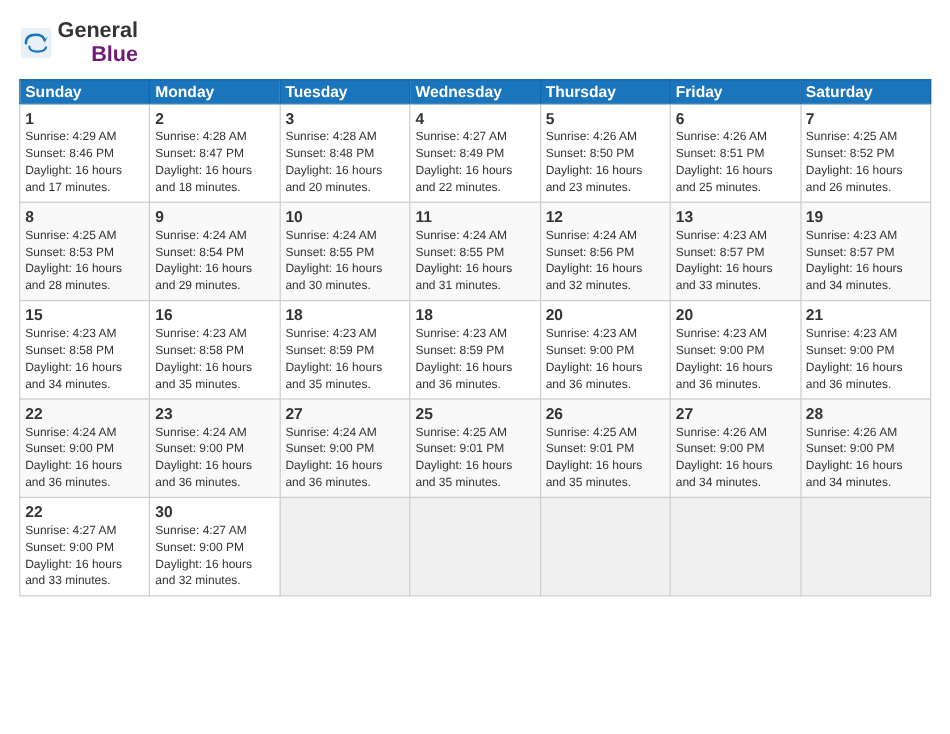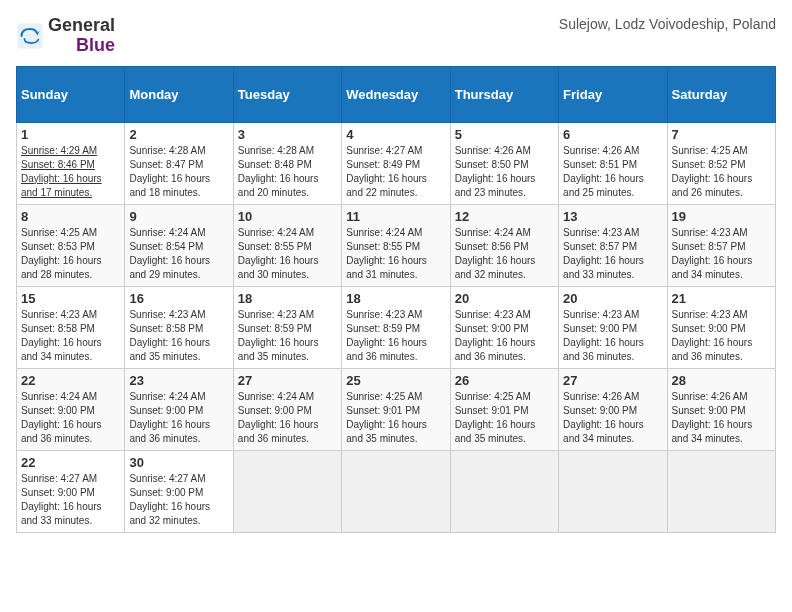--- a/index.html
+++ b/index.html
@@ -48,21 +48,21 @@
       color: #555;
     }
     .calendar {
       width: 100%;
       border-collapse: collapse;
       font-size: 11px;
     }
     .calendar thead th {
       background-color: #1a75bc;
       color: #fff;
-      padding: 20px 4px;
+      padding: 2px 4px;
       text-align: left;
       font-size: 13px;
       font-weight: bold;
       border: 1px solid #1565a8;
     }
     .calendar tbody td {
       vertical-align: top;
       border: 1px solid #ccc;
       padding: 4px;
       width: calc(100% / 7);
@@ -98,41 +98,40 @@
       <path d="M8 20 Q8 10 20 10 Q28 10 30 16" stroke="#1a75bc" stroke-width="3" fill="none" stroke-linecap="round"></path>
       <path d="M30 16 L34 12 L30 20 Z" fill="#1a75bc"></path>
       <path d="M12 24 Q12 30 22 30 Q30 30 32 25" stroke="#1a75bc" stroke-width="2.5" fill="none" stroke-linecap="round"></path>
     </svg>
     <div class="logo-text">
       <span class="logo-general">General</span>
       <span class="logo-blue">Blue</span>
     </div>
   </div>
   <div class="title-area">
-    <div class="location-title">Sulejow, Lodz Voivodeship, Poland</div>
   </div>
 </div>
 
 <table class="calendar">
   <thead>
     <tr>
     <th>Sunday</th>
         <th>Monday</th>
         <th>Tuesday</th>
         <th>Wednesday</th>
         <th>Thursday</th>
         <th>Friday</th>
         <th>Saturday</th>
       </tr>
   </thead>
   <tbody id="calendar-body">
   <tr>
         <td>
           <span class="day-number">1</span>
-          <div class="day-info" style="white-space: pre-line; text-decoration: underline;">Sunrise: 4:29 AM
+          <div class="day-info" style="white-space: pre-line;">Sunrise: 4:29 AM
 Sunset: 8:46 PM
 Daylight: 16 hours and 17 minutes.</div>
         </td>
         <td>
           <span class="day-number">2</span>
           <div class="day-info" style="white-space: pre-line;">Sunrise: 4:28 AM
 Sunset: 8:47 PM
 Daylight: 16 hours and 18 minutes.</div>
         </td>
         <td>

